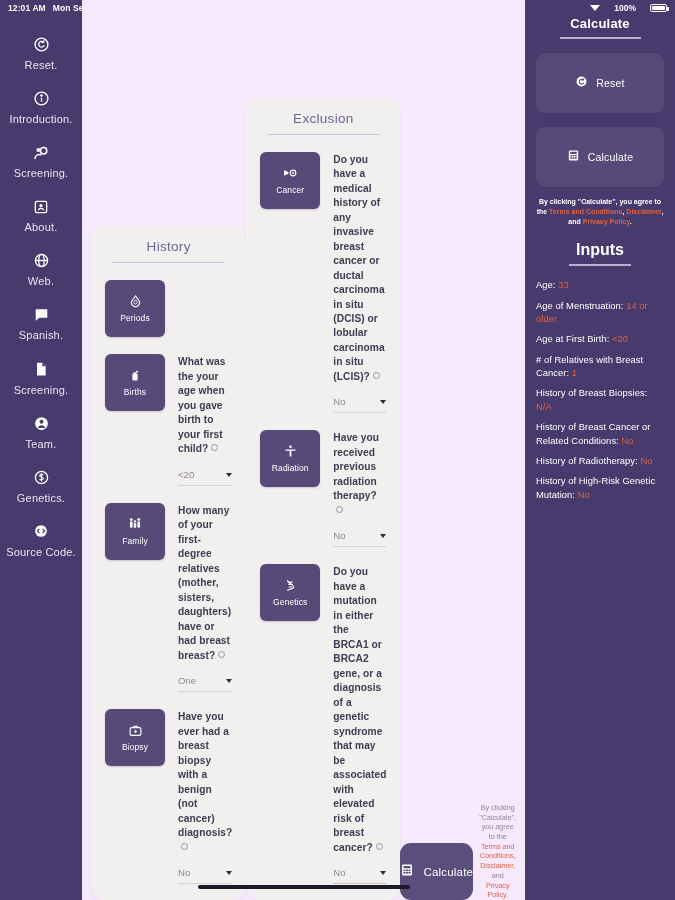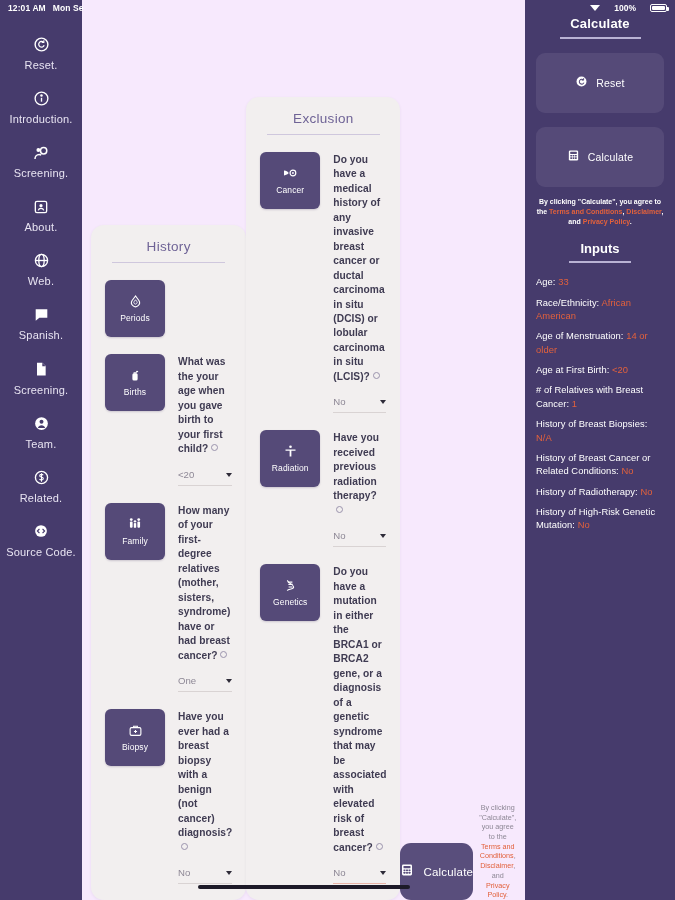--- a/index.html
+++ b/index.html
@@ -147,21 +147,21 @@
     border-radius: 9px; display: flex; align-items: center;
     justify-content: center; gap: 8px; cursor: pointer; border: none;
   }
   .rail-btn .lbl { color: #fff; font-size: 10.5px; letter-spacing: .2px; }
   .rail-terms {
     margin-top: 10px; text-align: center; color: #fff; font-size: 7px;
     line-height: 1.45; font-weight: bold;
   }
   .rail-terms a { color: #e2613c; text-decoration: none; cursor: pointer; }
   .inputs-head { margin-top: 14px; text-align: center; width: 100%; }
-  .inputs-title { color: #fff; font-size: 13px; font-weight: bold; }
+  .inputs-title { color: #fff; font-size: 16px; font-weight: bold; }
   .inputs-rule { width: 62px; height: 2px; background: #b9b2d4; margin: 5px auto 0; }
   .inputs-list { margin-top: 12px; width: 100%; }
   .inp-line {
     color: #fff; font-size: 9.4px; line-height: 1.42; margin-bottom: 7px;
     letter-spacing: .05px;
   }
   .inp-line .v { color: #e2613c; }
 </style>
 </head>
 <body>
@@ -272,21 +272,21 @@
       </div>
 
       <div class="side-item">
         <span class="side-ico">
           <svg width="17" height="17" viewBox="0 0 24 24" fill="none" stroke="#fff" stroke-width="1.9">
             <circle cx="12" cy="12" r="8.6"></circle>
             <path d="M14.4 8.9c-.5-.9-1.4-1.3-2.5-1.3-1.4 0-2.4.7-2.4 1.8 0 2.6 5 1.3 5 4 0 1.3-1.2 2-2.6 2-1.2 0-2.2-.5-2.6-1.4" stroke-width="1.6"></path>
             <line x1="12" y1="6" x2="12" y2="18" stroke-width="1.4"></line>
           </svg>
         </span>
-        <span class="side-lbl">Related.</span>
+        <span class="side-lbl">Genetics.</span>
       </div>
 
       <div class="side-item">
         <span class="side-ico">
           <svg width="16" height="16" viewBox="0 0 24 24" fill="#fff">
             <circle cx="12" cy="12" r="8.8"></circle>
             <path d="M9.2 9.4 6.6 12l2.6 2.6M14.8 9.4 17.4 12l-2.6 2.6" fill="none" stroke="#463b6c" stroke-width="1.7" stroke-linecap="round"></path>
           </svg>
         </span>
         <span class="side-lbl">Source Code.</span>
@@ -341,21 +341,21 @@
                   <rect x="4.4" y="8.2" width="4" height="9.6" rx="1.6"></rect>
                 <circle cx="17.6" cy="5.4" r="2.1"></circle>
                   <rect x="15.6" y="8.2" width="4" height="9.6" rx="1.6"></rect>
                 <circle cx="12" cy="8" r="1.8"></circle>
                   <rect x="10.2" y="10.4" width="3.6" height="7.4" rx="1.4"></rect>
               </svg>
             </span>
             <span class="tile-lbl">Family</span>
           </div>
           <div class="qfield">
-            <div class="qtext"><span>How many of your first-degree relatives (mother, sisters, syndrome) have or had breast cancer?</span><span class="info-ico"></span></div>
+            <div class="qtext"><span>How many of your first-degree relatives (mother, sisters, daughters) have or had breast breast?</span><span class="info-ico"></span></div>
             <div class="selwrap">
               <span class="selval">One</span>
               <span class="caret"></span>
             </div>
           </div>
         </div>
 
         <div class="qrow">
           <div class="tile">
             <span class="tile-ico">
@@ -502,21 +502,20 @@
         <span>By clicking "Calculate", you agree to the </span><a>Terms and Conditions</a><span>, </span><a>Disclaimer</a><span>, and </span><a>Privacy Policy</a><span>.</span>
       </div>
 
       <div class="inputs-head">
         <div class="inputs-title">Inputs</div>
         <div class="inputs-rule"></div>
       </div>
 
       <div class="inputs-list">
         <div class="inp-line"><span>Age: </span><span class="v">33</span></div>
-        <div class="inp-line"><span>Race/Ethnicity: </span><span class="v">African American</span></div>
         <div class="inp-line"><span>Age of Menstruation: </span><span class="v">14 or older</span></div>
         <div class="inp-line"><span>Age at First Birth: </span><span class="v">&lt;20</span></div>
         <div class="inp-line"><span># of Relatives with Breast Cancer: </span><span class="v">1</span></div>
         <div class="inp-line"><span>History of Breast Biopsies: </span><span class="v">N/A</span></div>
         <div class="inp-line"><span>History of Breast Cancer or Related Conditions: </span><span class="v">No</span></div>
         <div class="inp-line"><span>History of Radiotherapy: </span><span class="v">No</span></div>
         <div class="inp-line"><span>History of High-Risk Genetic Mutation: </span><span class="v">No</span></div>
       </div>
     </div>
 

